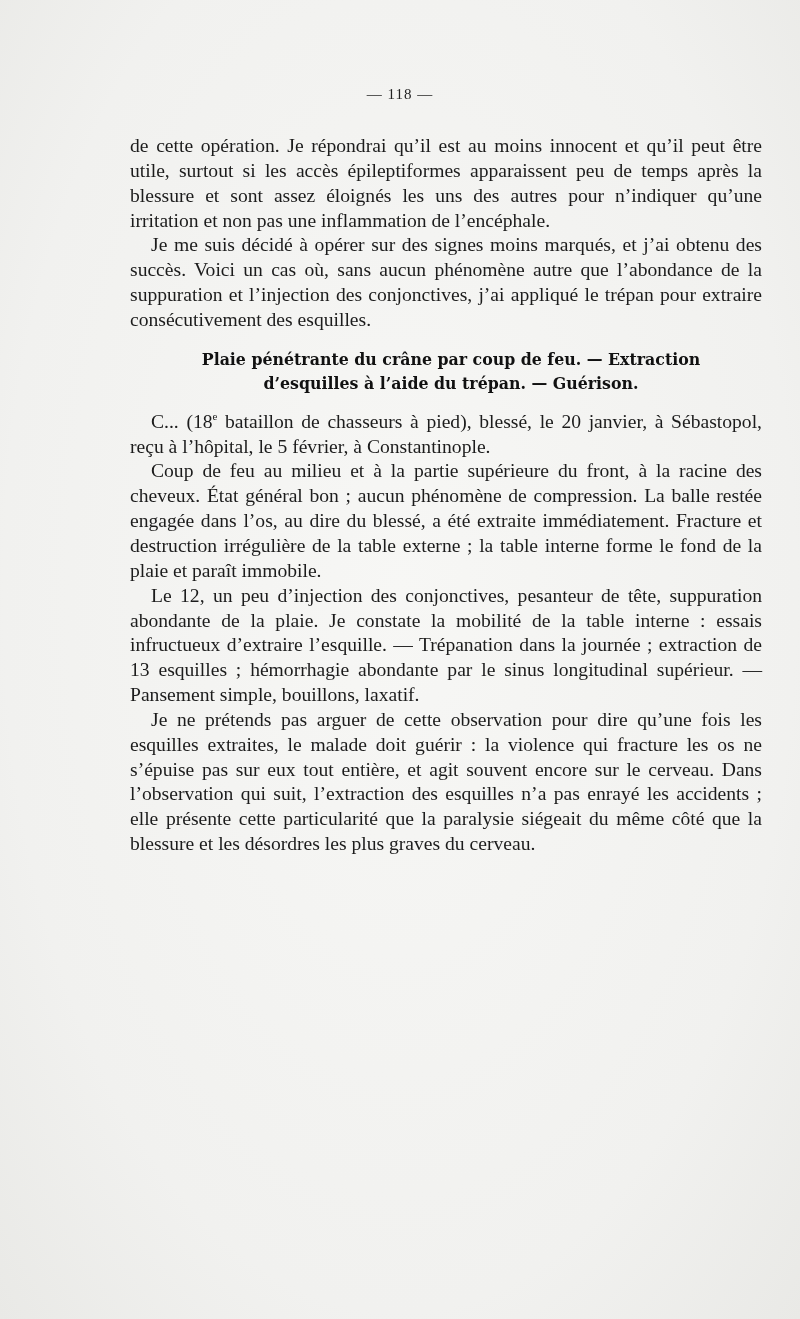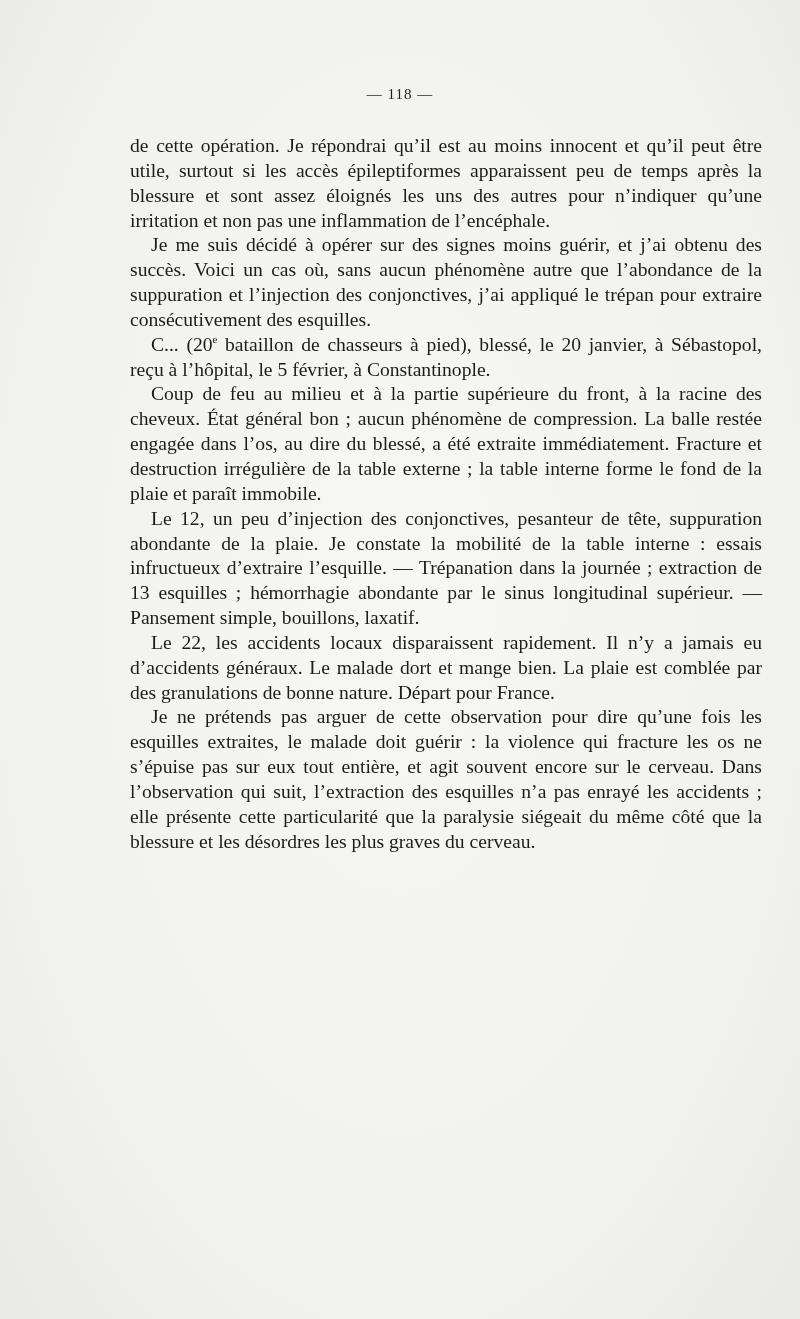--- a/index.html
+++ b/index.html
@@ -67,22 +67,25 @@
     .sup { font-size: 11px; vertical-align: super; line-height: 0; }
   </style>
 </head>
 <body>
 
 <div class="page">
   <div class="folio">— 118 —</div>
 
   <div class="text-block">
     <p class="cont">de cette opération. Je répondrai qu’il est au moins innocent et qu’il peut être utile, surtout si les accès épileptiformes apparaissent peu de temps après la blessure et sont assez éloignés les uns des autres pour n’indiquer qu’une irritation et non pas une inflammation de l’encéphale.</p>
-    <p class="indent">Je me suis décidé à opérer sur des signes moins guérir, et j’ai obtenu des succès. Voici un cas où, sans aucun phénomène autre que l’abondance de la suppuration et l’injection des conjonctives, j’ai appliqué le trépan pour extraire consécutivement des esquilles.</p>
+    <p class="indent">Je me suis décidé à opérer sur des signes moins marqués, et j’ai obtenu des succès. Voici un cas où, sans aucun phénomène autre que l’abondance de la suppuration et l’injection des conjonctives, j’ai appliqué le trépan pour extraire consécutivement des esquilles.</p>
 
+    <div class="heading">
+      <span>Plaie pénétrante du crâne par coup de feu. — Extraction</span>
+      <span>d’esquilles à l’aide du trépan. — Guérison.</span>
+    </div>
 
-    <p class="indent"><span>C... (20</span><span class="sup">e</span><span> bataillon de chasseurs à pied), blessé, le 20 janvier, à Sébastopol, reçu à l’hôpital, le 5 février, à Constantinople.</span></p>
+    <p class="indent"><span>C... (18</span><span class="sup">e</span><span> bataillon de chasseurs à pied), blessé, le 20 janvier, à Sébastopol, reçu à l’hôpital, le 5 février, à Constantinople.</span></p>
     <p class="indent">Coup de feu au milieu et à la partie supérieure du front, à la racine des cheveux. État général bon ; aucun phénomène de compression. La balle restée engagée dans l’os, au dire du blessé, a été extraite immédiatement. Fracture et destruction irrégulière de la table externe ; la table interne forme le fond de la plaie et paraît immobile.</p>
     <p class="indent">Le 12, un peu d’injection des conjonctives, pesanteur de tête, suppuration abondante de la plaie. Je constate la mobilité de la table interne : essais infructueux d’extraire l’esquille. — Trépanation dans la journée ; extraction de 13 esquilles ; hémorrhagie abondante par le sinus longitudinal supérieur. — Pansement simple, bouillons, laxatif.</p>
-    <p class="indent">Le 22, les accidents locaux disparaissent rapidement. Il n’y a jamais eu d’accidents généraux. Le malade dort et mange bien. La plaie est comblée par des granulations de bonne nature. Départ pour France.</p>
     <p class="indent">Je ne prétends pas arguer de cette observation pour dire qu’une fois les esquilles extraites, le malade doit guérir : la violence qui fracture les os ne s’épuise pas sur eux tout entière, et agit souvent encore sur le cerveau. Dans l’observation qui suit, l’extraction des esquilles n’a pas enrayé les accidents ; elle présente cette particularité que la paralysie siégeait du même côté que la blessure et les désordres les plus graves du cerveau.</p>
   </div>
 </div>
 
 </body></html>

